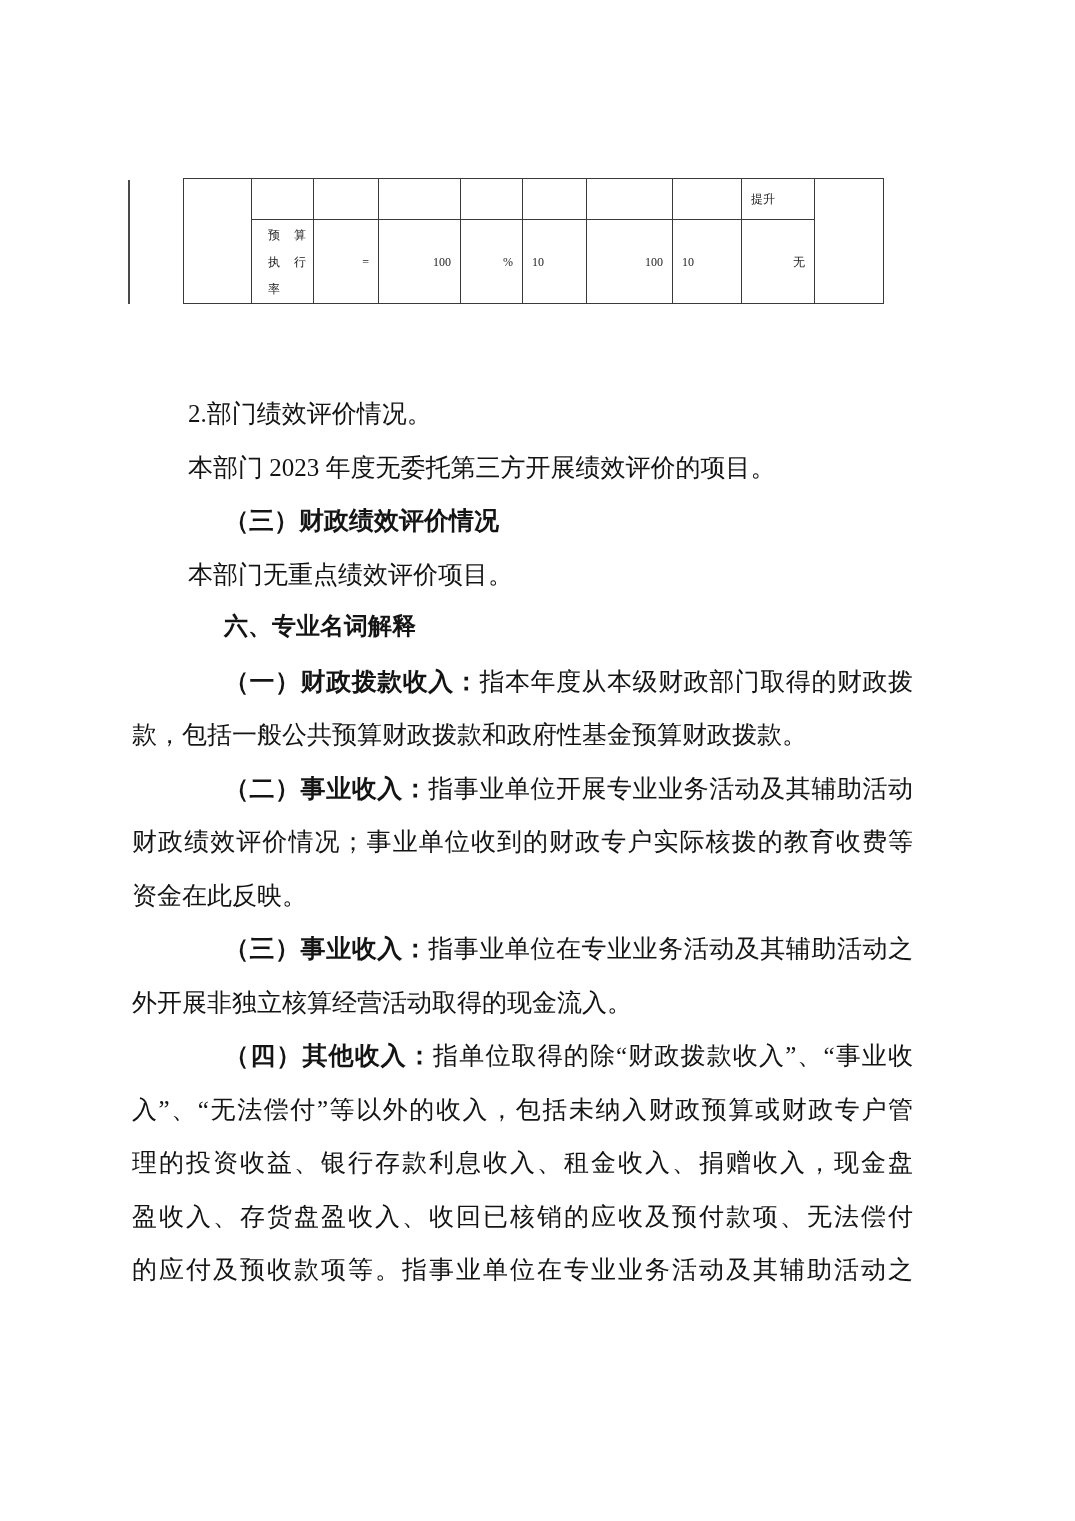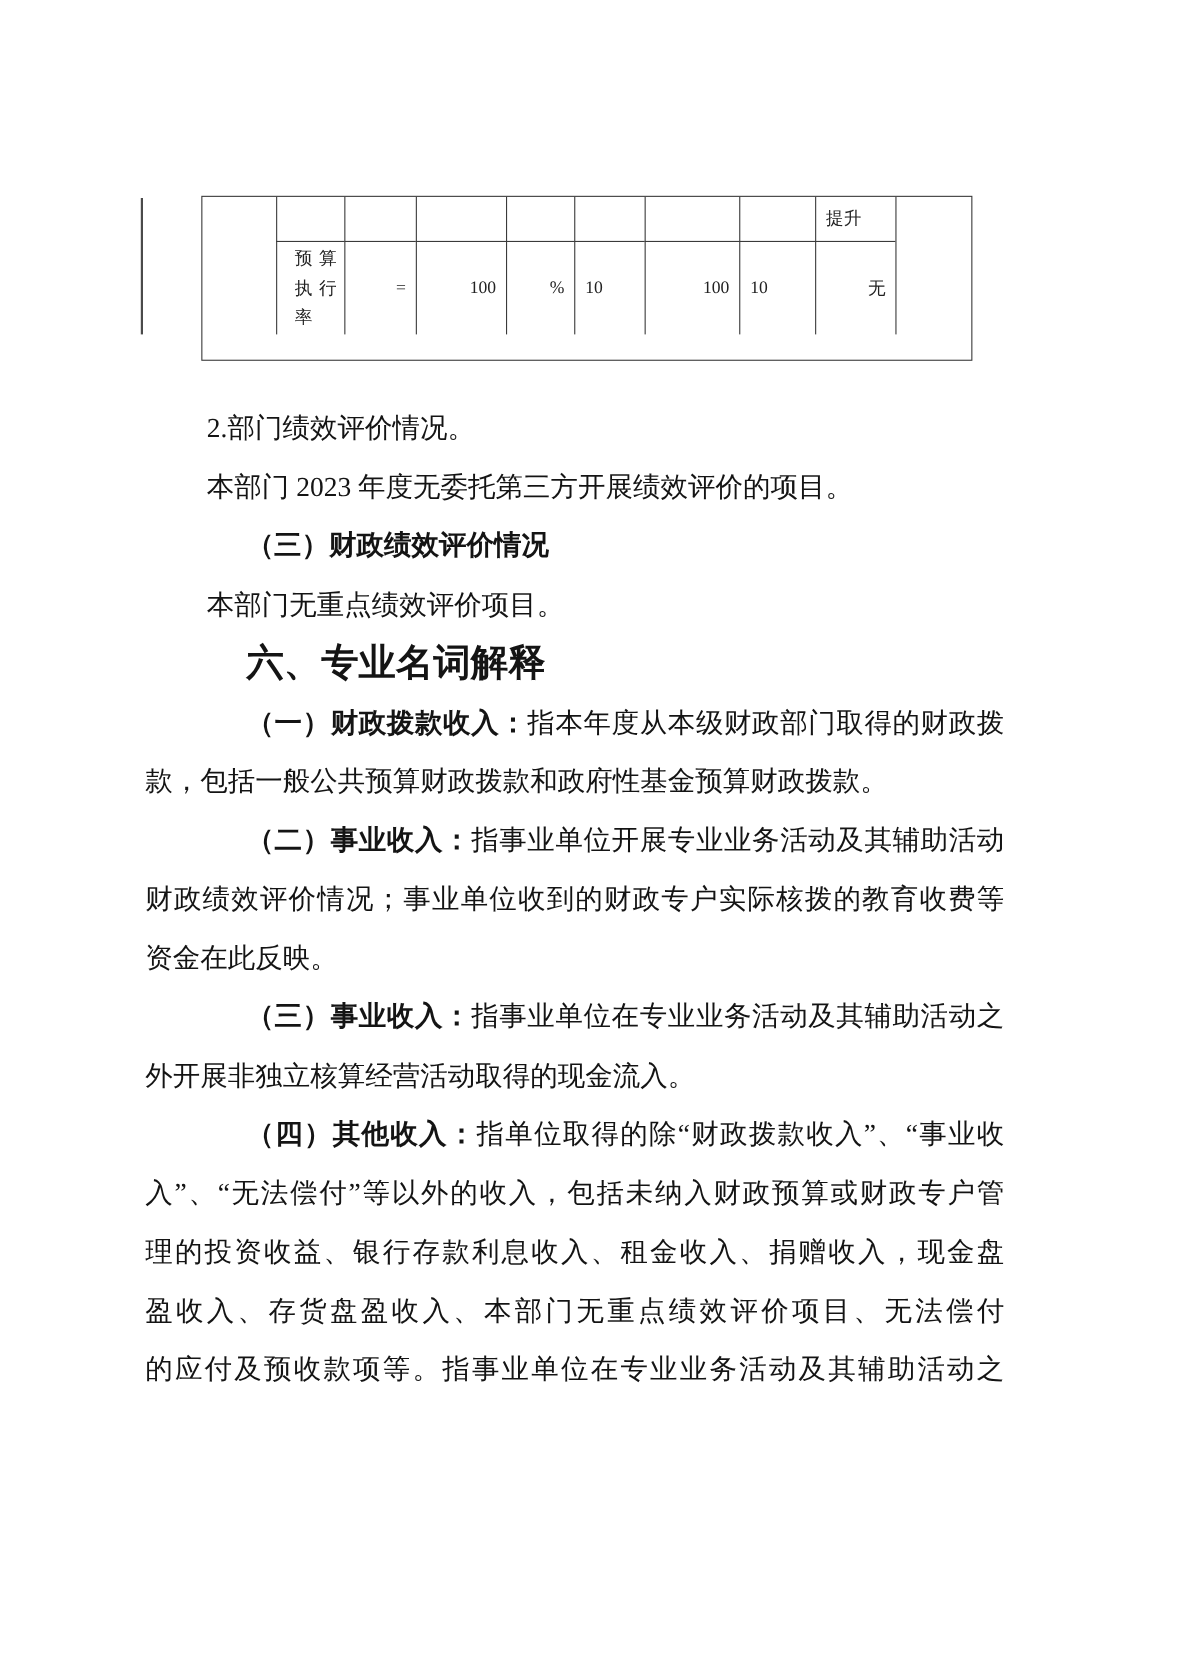--- a/index.html
+++ b/index.html
@@ -22,24 +22,24 @@
     height: 124px;
     background: #4a4a4a;
   }
 
   
   .doc-table {
     position: absolute;
     left: 183px;
     top: 178px;
     width: 701px;
-    height: 150px;
+    height: 126px;
     display: grid;
     border: 1.5px solid #3a3a3a;
-    font-size: 16px;
+    font-size: 12px;
     color: #222222;
     background: #ffffff;
   }
   .cell {
     position: relative;
     display: flex;
     align-items: center;
     overflow: hidden;
     border-color: #3a3a3a;
   }
@@ -57,43 +57,43 @@
     line-height: 27px;
     text-align: justify;
     text-align-last: justify;
     text-justify: inter-character;
   }
 
   
   .text-block {
     position: absolute;
     left: 132px;
-    top: 363px;
+    top: 387px;
     width: 781px;
   }
   .line {
     height: 53.5px;
     line-height: 53.5px;
     font-size: 25px;
     white-space: nowrap;
     text-align: left;
   }
   .line.justify {
     white-space: normal;
     text-align: justify;
     text-align-last: justify;
     text-justify: inter-character;
     overflow: hidden;
   }
   .line.indent { padding-left: 56px; }
   .line .seg-bold { font-weight: bold; margin-left: 36px; }
   .line.heading {
-    font-family: Liberation Serif, serif;
+    font-family: Liberation Mono, monospace;
     font-weight: bold;
-    font-size: 34px;
+    font-size: 24px;
     letter-spacing: 0px;
   }
 </style>
 </head>
 <body>
 
 <div class="stray-line"></div>
 
 <div class="doc-table" id="doc-table" style="grid-template-columns: 67px 62px 65px 82px 62px 64px 86px 69px 73px 70px; grid-template-rows: 41px 84px;">
     <div class="cell al-center" style="grid-area: 1 / 1 / 3;"></div>
@@ -147,15 +147,15 @@
     <div class="line indent justify"><span class="seg-bold">（一）财政拨款收入：</span><span class="seg-normal">指本年度从本级财政部门取得的财政拨</span></div>
     <div class="line"><span class="seg-normal">款，包括一般公共预算财政拨款和政府性基金预算财政拨款。</span></div>
     <div class="line indent justify"><span class="seg-bold">（二）事业收入：</span><span class="seg-normal">指事业单位开展专业业务活动及其辅助活动</span></div>
     <div class="line justify"><span class="seg-normal">财政绩效评价情况；事业单位收到的财政专户实际核拨的教育收费等</span></div>
     <div class="line"><span class="seg-normal">资金在此反映。</span></div>
     <div class="line indent justify"><span class="seg-bold">（三）事业收入：</span><span class="seg-normal">指事业单位在专业业务活动及其辅助活动之</span></div>
     <div class="line"><span class="seg-normal">外开展非独立核算经营活动取得的现金流入。</span></div>
     <div class="line indent justify"><span class="seg-bold">（四）其他收入：</span><span class="seg-normal">指单位取得的除“财政拨款收入”、“事业收</span></div>
     <div class="line justify"><span class="seg-normal">入”、“无法偿付”等以外的收入，包括未纳入财政预算或财政专户管</span></div>
     <div class="line justify"><span class="seg-normal">理的投资收益、银行存款利息收入、租金收入、捐赠收入，现金盘</span></div>
-    <div class="line justify"><span class="seg-normal">盈收入、存货盘盈收入、本部门无重点绩效评价项目、无法偿付</span></div>
+    <div class="line justify"><span class="seg-normal">盈收入、存货盘盈收入、收回已核销的应收及预付款项、无法偿付</span></div>
     <div class="line justify"><span class="seg-normal">的应付及预收款项等。指事业单位在专业业务活动及其辅助活动之</span></div>
   </div>
 
 </body></html>

